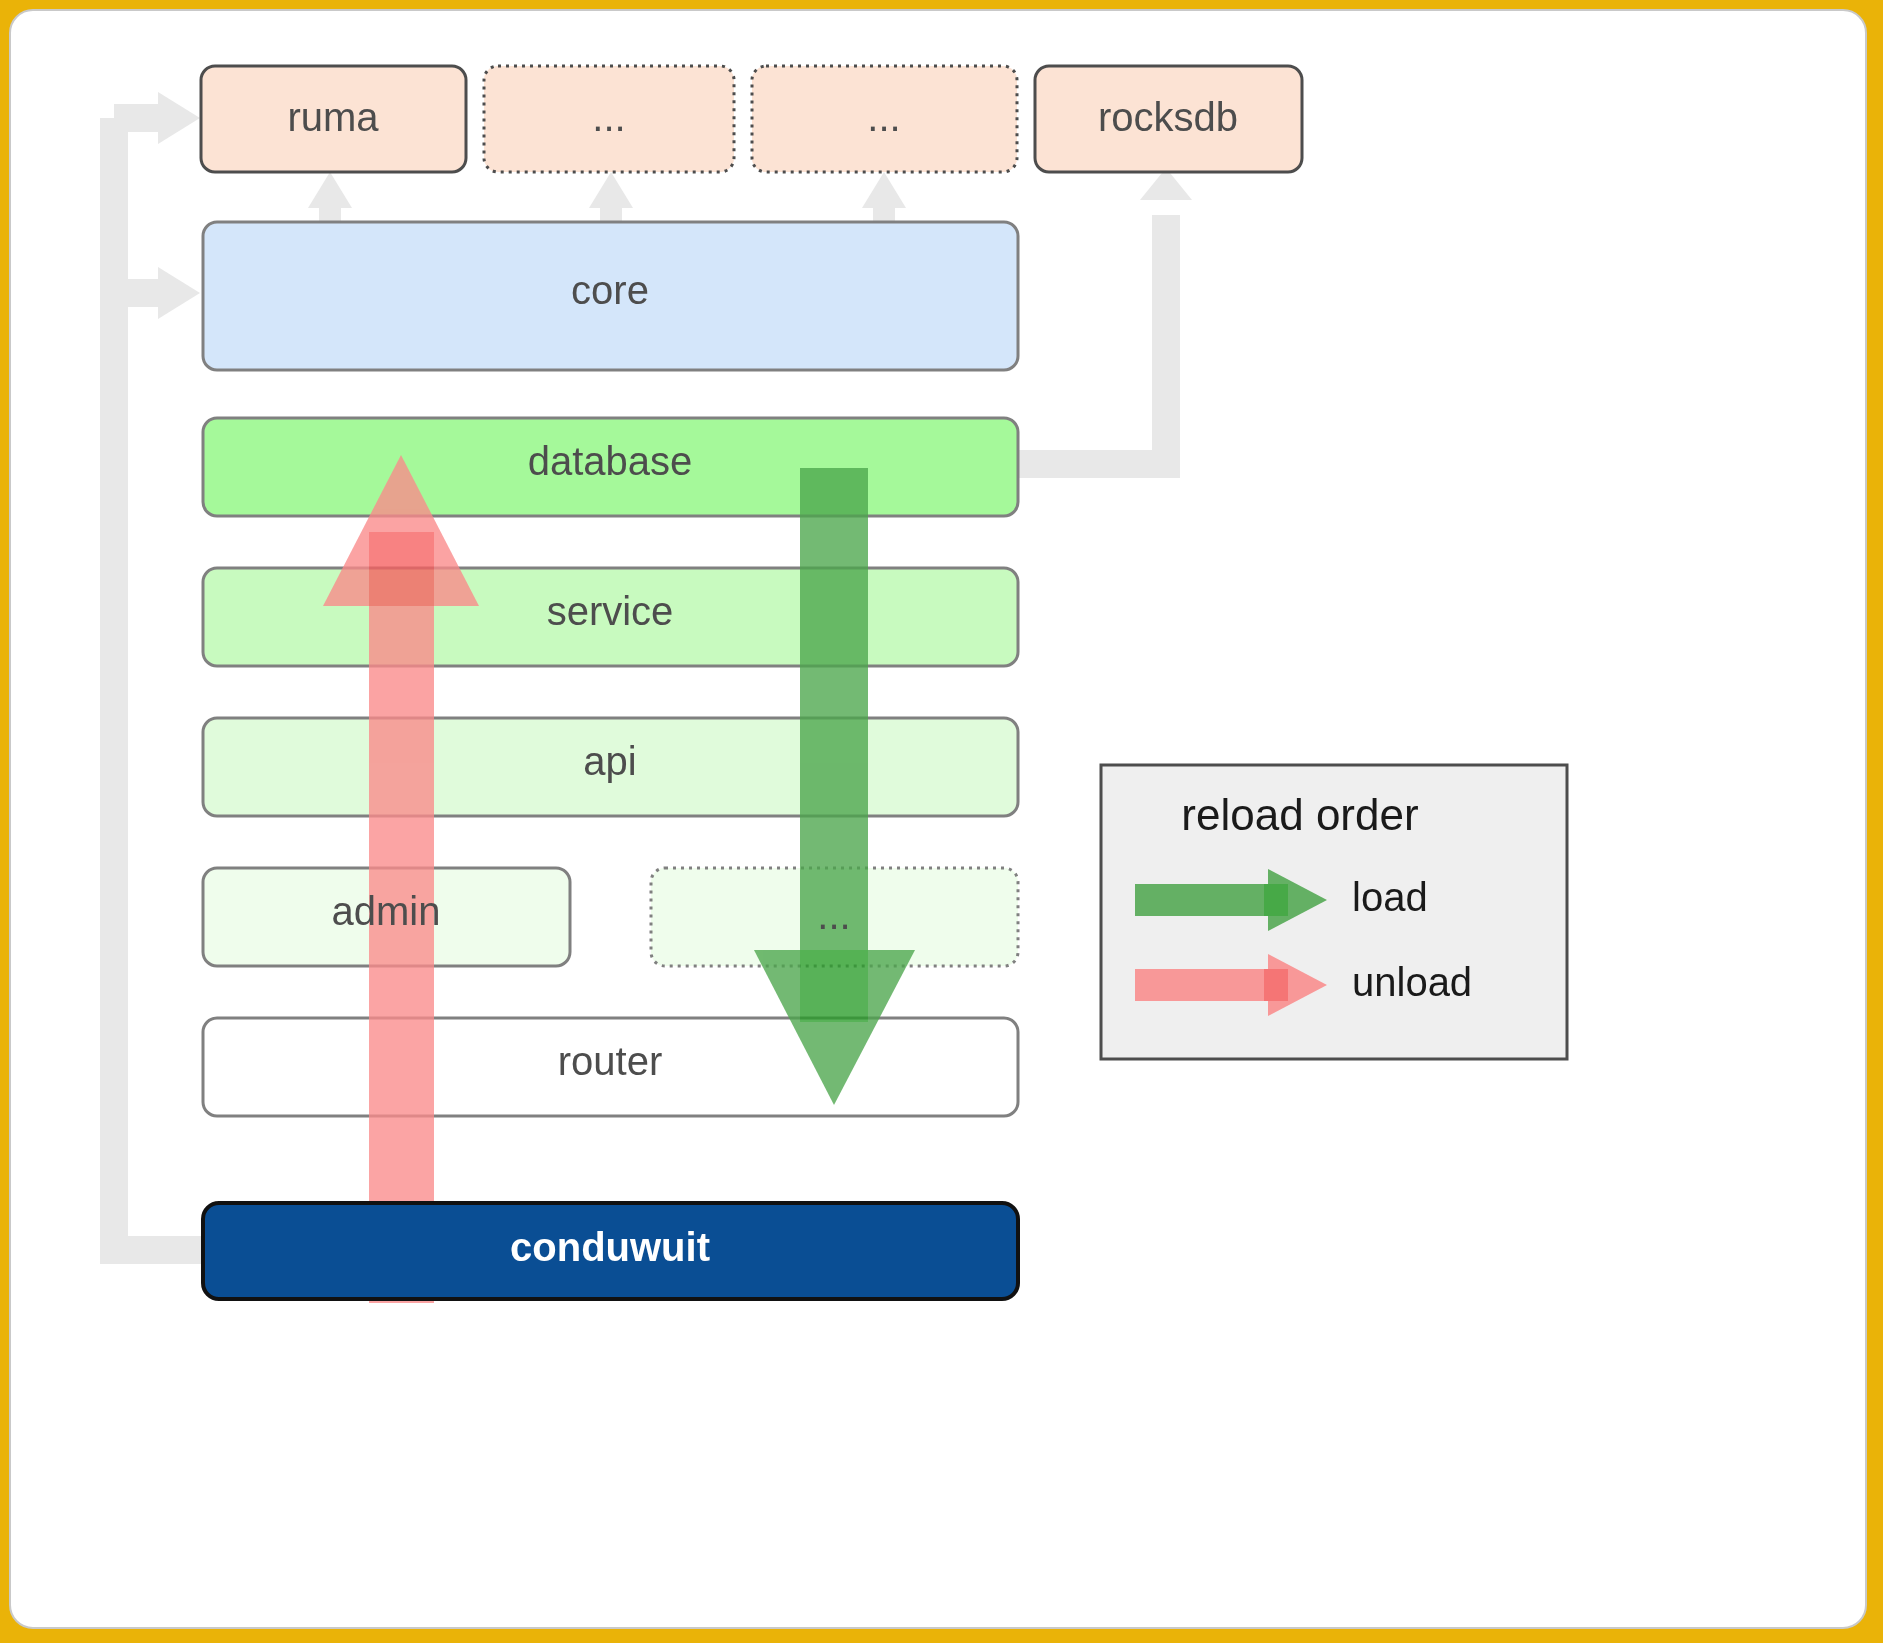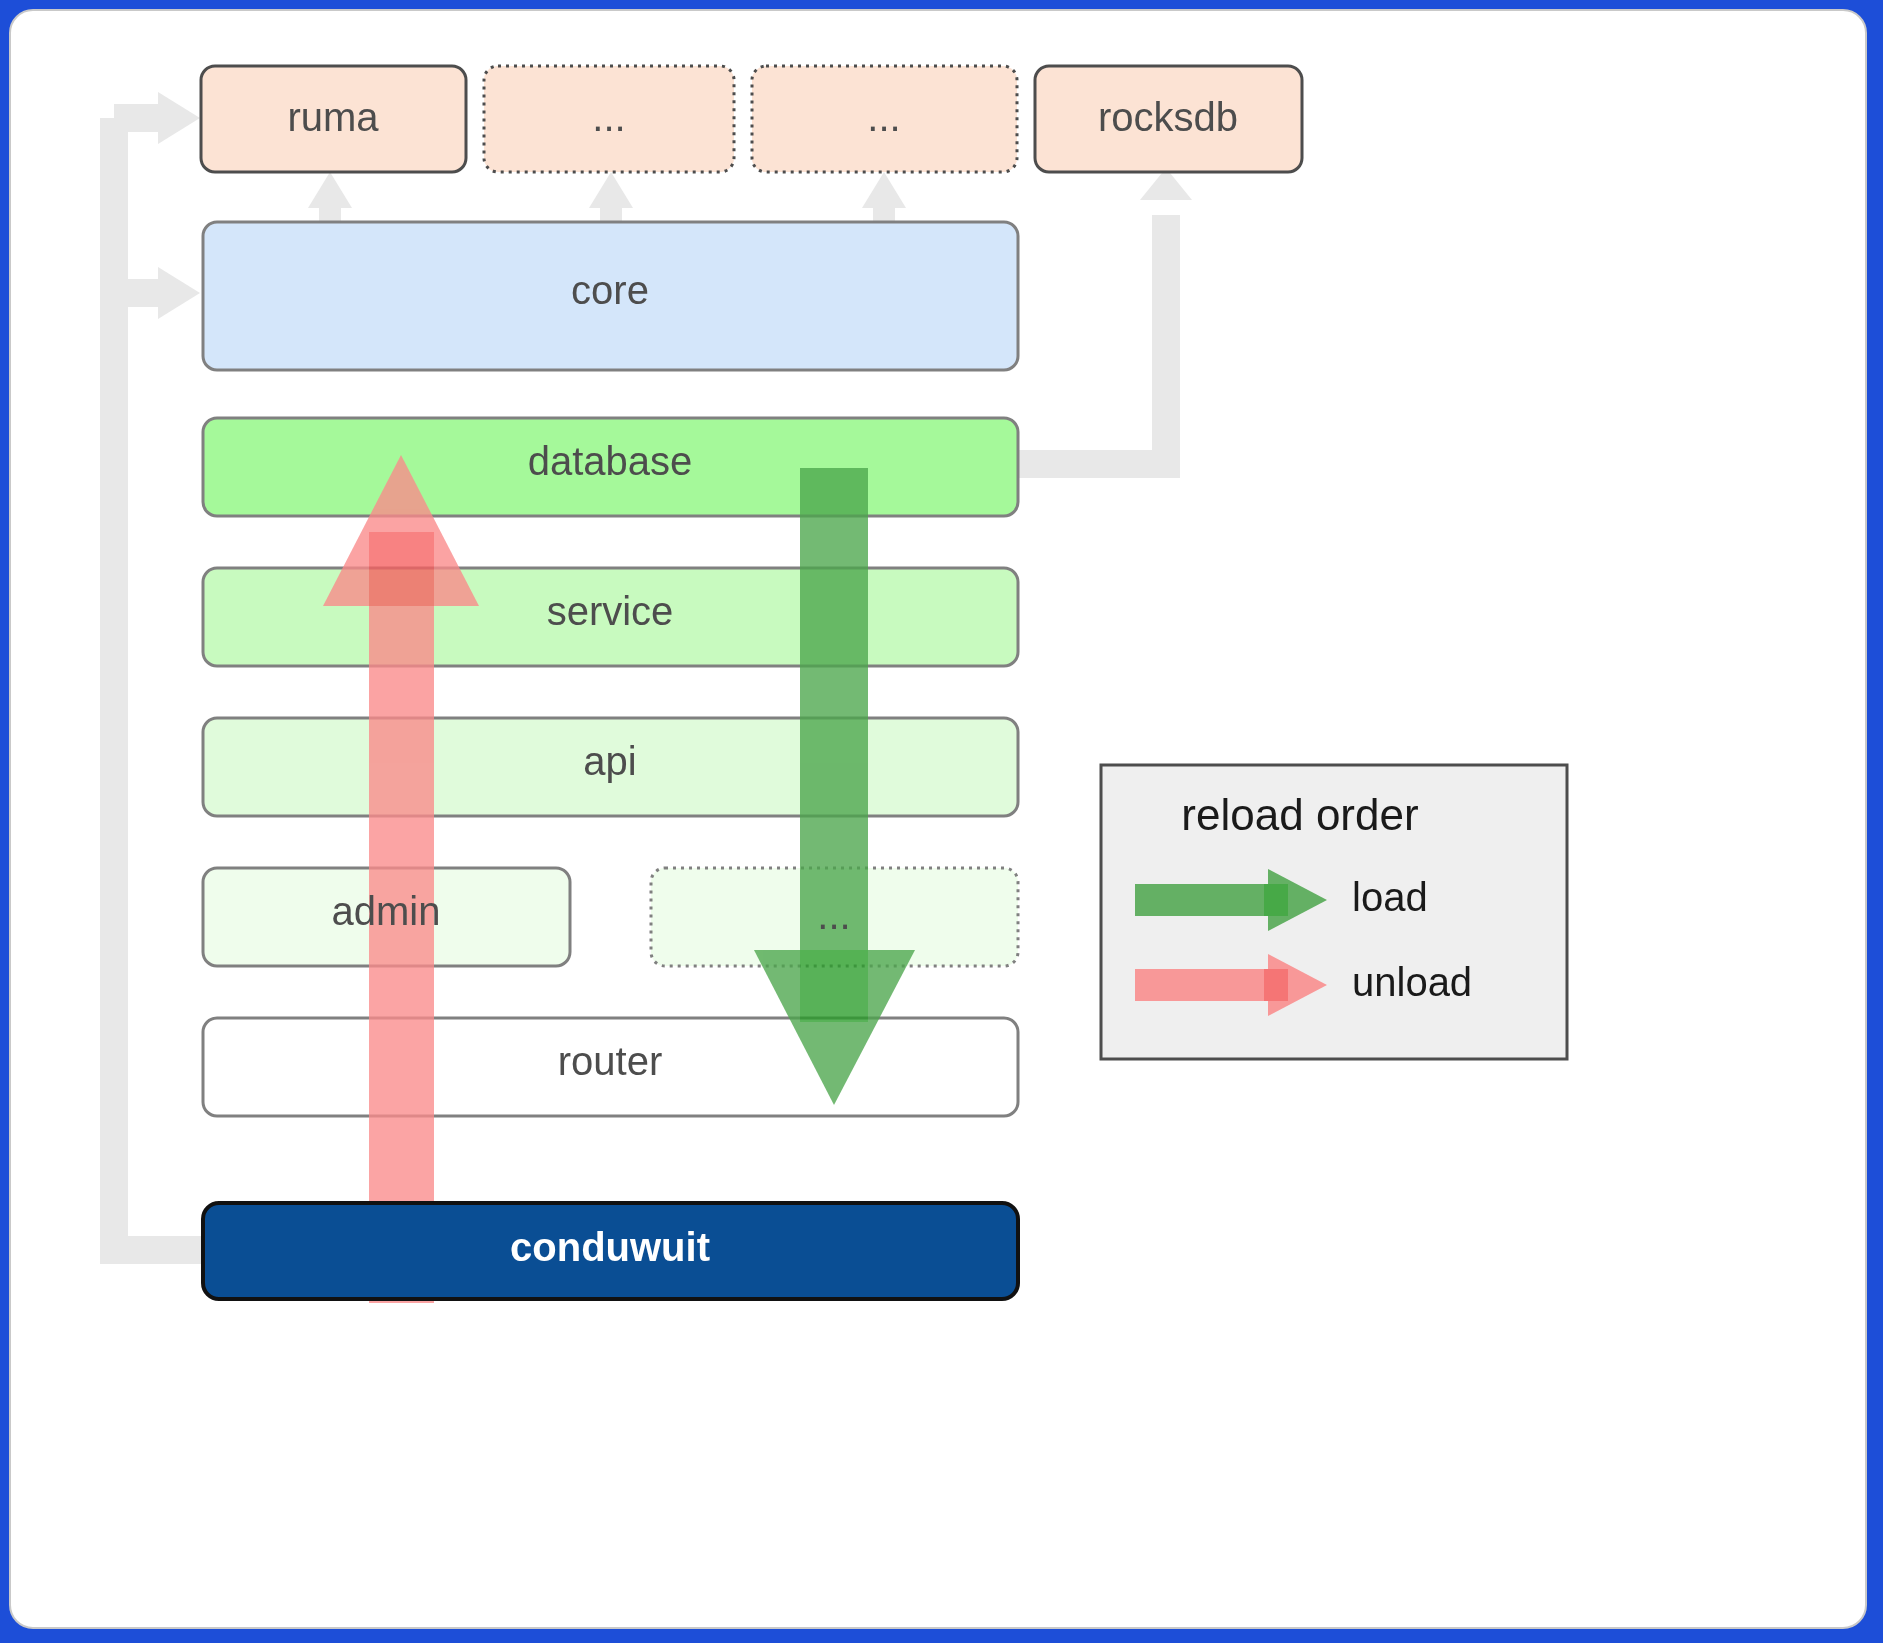--- a/index.html
+++ b/index.html
@@ -5,21 +5,21 @@
   html, body {
     margin: 0;
     padding: 0;
     background: #ffffff;
     font-family: "Liberation Sans", sans-serif;
   }
   #page {
     position: relative;
     width: 1883px;
     height: 1643px;
-    background: #1d4ed8;
+    background: #eab308;
     overflow: hidden;
   }
   #frame {
     position: absolute;
     left: 9px; top: 9px;
     width: 1858px; height: 1620px;
     border: 2px solid #c9c9c9;
     border-radius: 24px;
     box-sizing: border-box;
     background: #ffffff;

